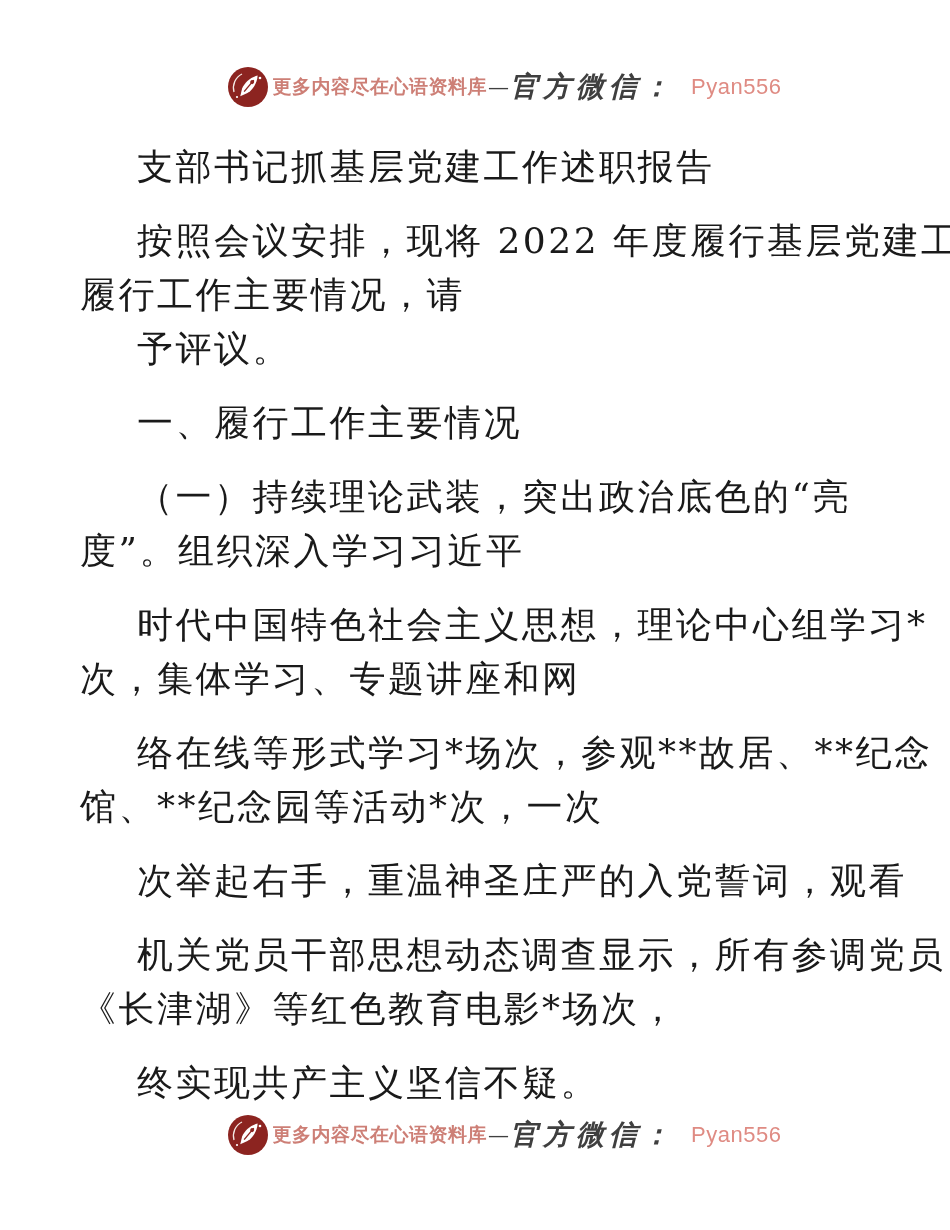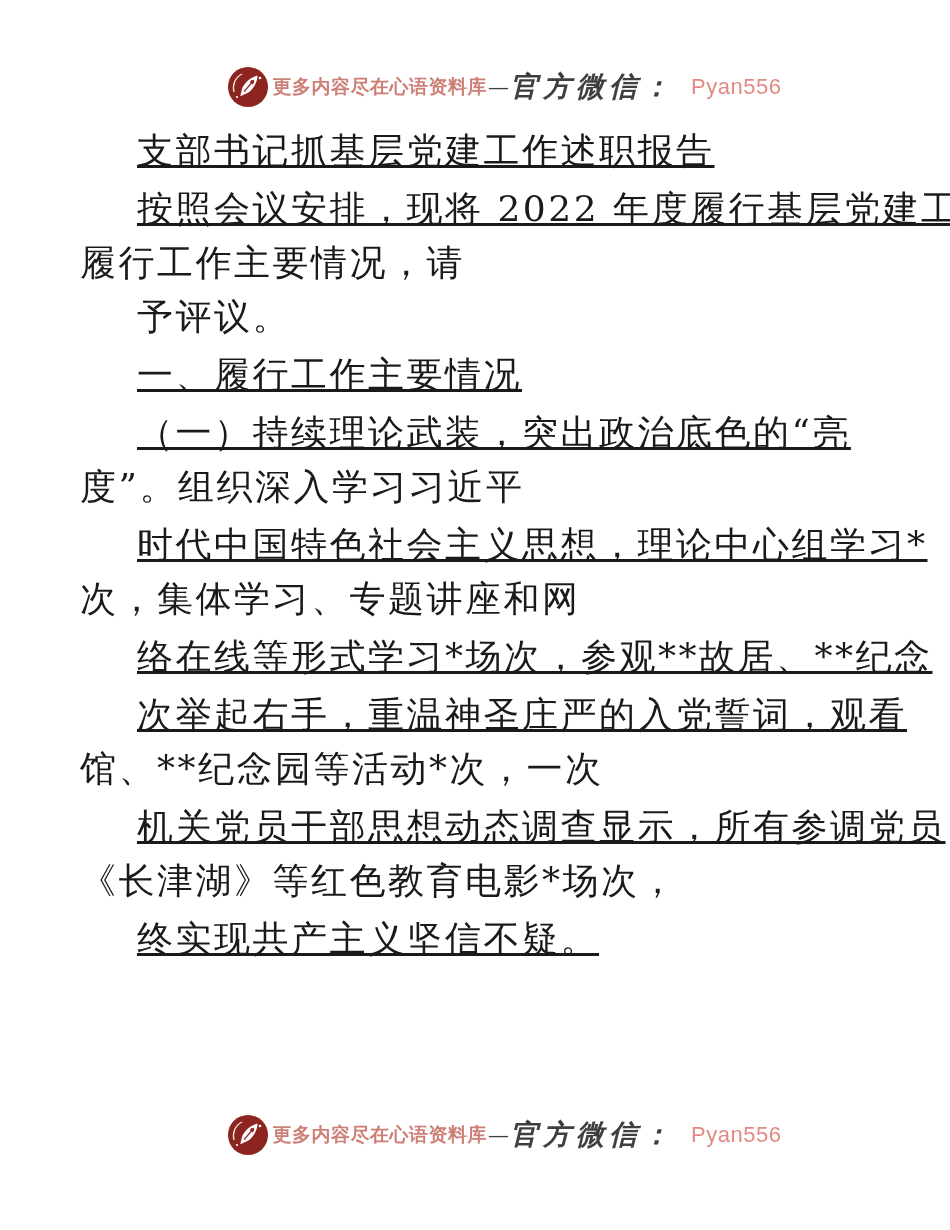--- a/index.html
+++ b/index.html
@@ -64,21 +64,21 @@
   }
   .line {
     font-size: 36px;
     line-height: 54px;
     height: 54px;
     letter-spacing: 2.5px;
     white-space: nowrap;
     font-weight: 400;
   }
   .line.indent { padding-left: 57px; }
-  .line.para { margin-top: 4px; text-decoration: underline; }
+  .line.para { margin-top: 20px; }
 </style>
 </head>
 <body>
 
 <div class="page">
 
   <div class="watermark header">
     <svg class="wm-logo" viewBox="0 0 42 42">
       <circle cx="21" cy="21" r="20" fill="#8c2420"></circle>
       <path d="M7 26 A15.5 15.5 0 0 1 15 8" stroke="#f3e9e4" stroke-width="1.3" fill="none"></path>
@@ -100,22 +100,22 @@
     <div class="line indent para">支部书记抓基层党建工作述职报告</div>
     <div class="line indent para">按照会议安排，现将 2022 年度履行基层党建工</div>
     <div class="line">履行工作主要情况，请</div>
     <div class="line indent">予评议。</div>
     <div class="line indent para">一、履行工作主要情况</div>
     <div class="line indent para">（一）持续理论武装，突出政治底色的“亮</div>
     <div class="line">度”。组织深入学习习近平</div>
     <div class="line indent para">时代中国特色社会主义思想，理论中心组学习*</div>
     <div class="line">次，集体学习、专题讲座和网</div>
     <div class="line indent para">络在线等形式学习*场次，参观**故居、**纪念</div>
+    <div class="line">馆、**纪念园等活动*次，一次</div>
     <div class="line indent para">次举起右手，重温神圣庄严的入党誓词，观看</div>
-    <div class="line">馆、**纪念园等活动*次，一次</div>
     <div class="line indent para">机关党员干部思想动态调查显示，所有参调党员</div>
     <div class="line">《长津湖》等红色教育电影*场次，</div>
     <div class="line indent para">终实现共产主义坚信不疑。</div>
   </div>
 
   <div class="watermark footer">
     <svg class="wm-logo" viewBox="0 0 42 42">
       <circle cx="21" cy="21" r="20" fill="#8c2420"></circle>
       <path d="M7 26 A15.5 15.5 0 0 1 15 8" stroke="#f3e9e4" stroke-width="1.3" fill="none"></path>
       <g transform="rotate(40 21 21)">

